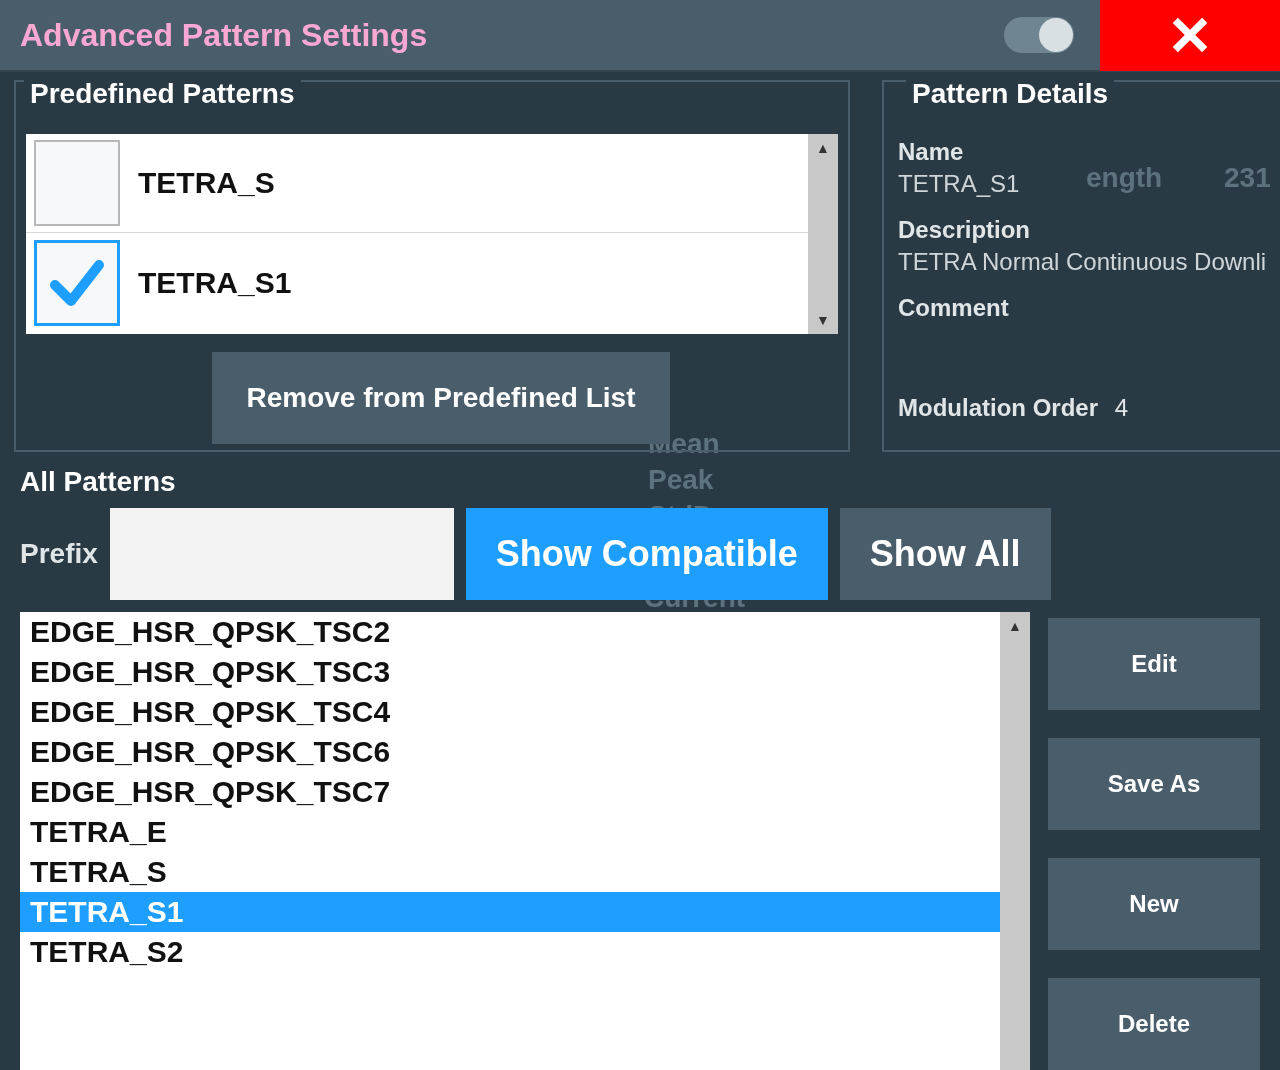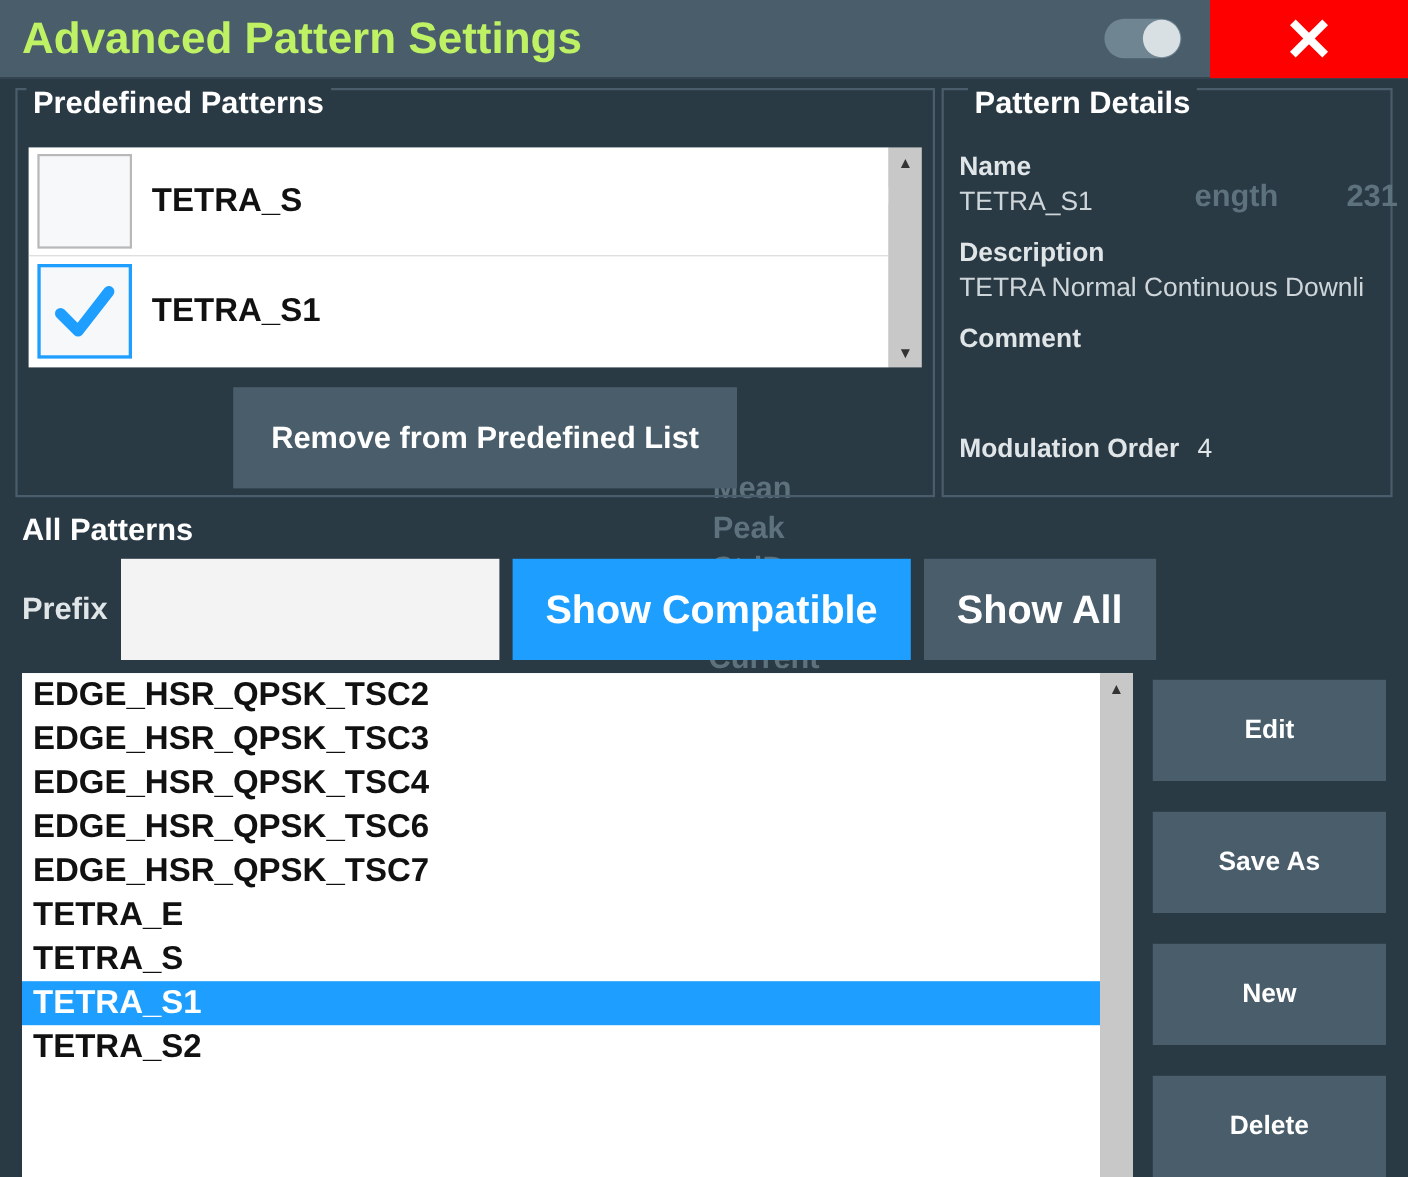--- a/index.html
+++ b/index.html
@@ -20,24 +20,24 @@
   
   .titlebar {
     background: #4a5d6b;
     height: 72px;
     display: flex;
     align-items: center;
     padding: 0 0 0 20px;
     border-bottom: 2px solid #34454f;
   }
   .titlebar .title {
-    font-size: 40px;
-    font-weight: 600;
-    flex: 1;
-    color: #bef264;
+    font-size: 32px;
+    font-weight: 600;
+    flex: 1;
+    color: #f9a8d4;
   }
   .toggle {
     width: 70px;
     height: 36px;
     background: #6f8591;
     border-radius: 18px;
     position: relative;
     margin-right: 26px;
     cursor: pointer;
   }
@@ -76,21 +76,21 @@
     padding: 8px 14px 14px 14px;
     display: flex;
     flex-direction: column;
     gap: 10px;
     background: #2a3a45;
   }
 
   
   .upper-row {
     display: flex;
-    gap: 6px;
+    gap: 32px;
     height: 372px;
   }
 
   .panel {
     border: 2px solid #4a5d6b;
     display: flex;
     flex-direction: column;
   }
   .panel-label-area {
     height: 38px;

